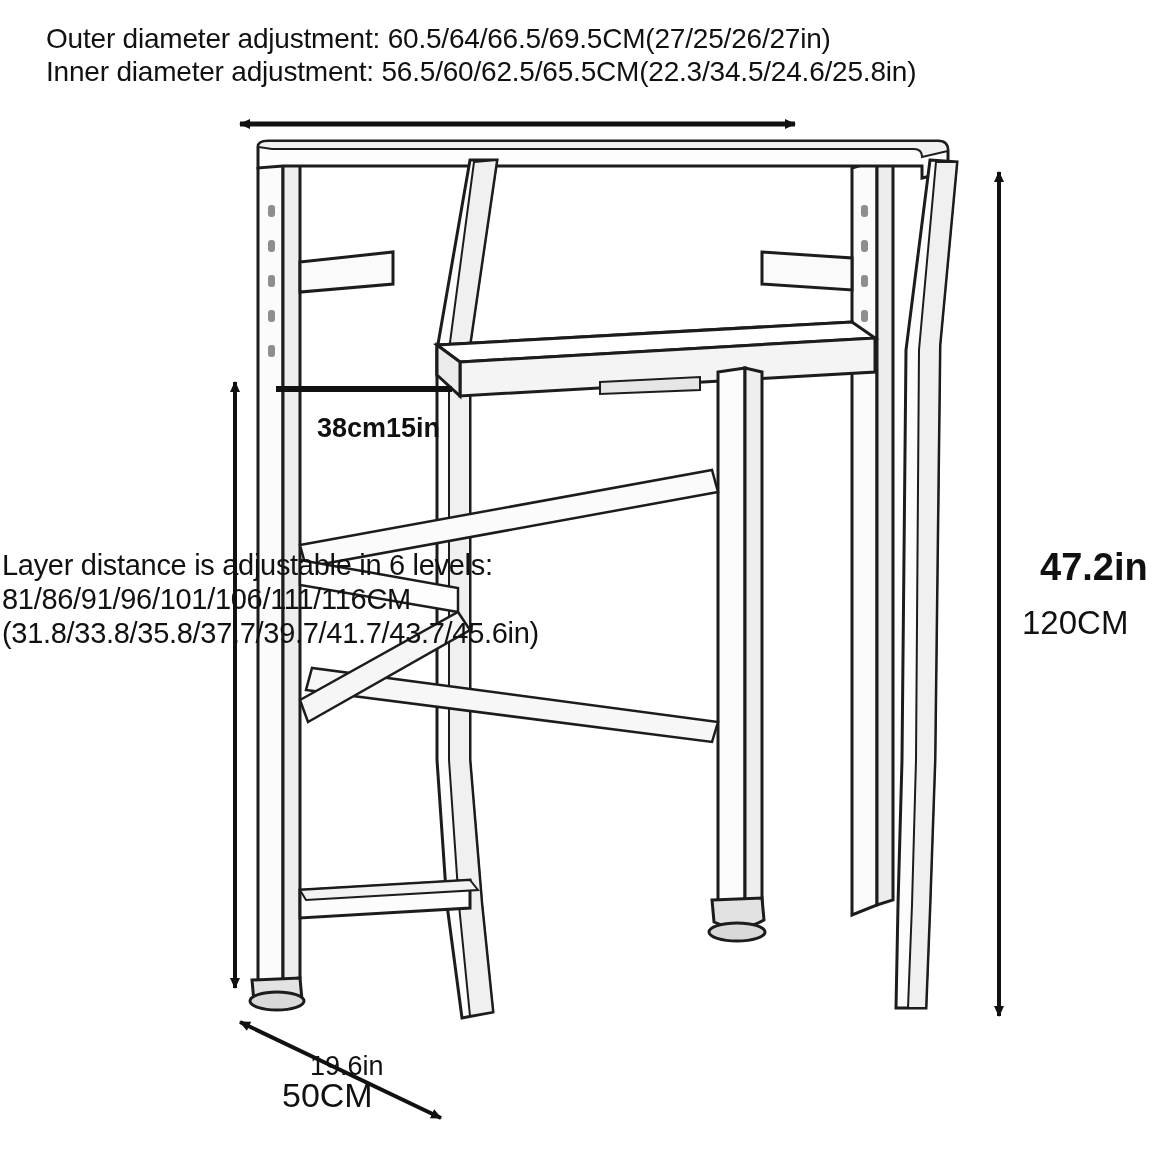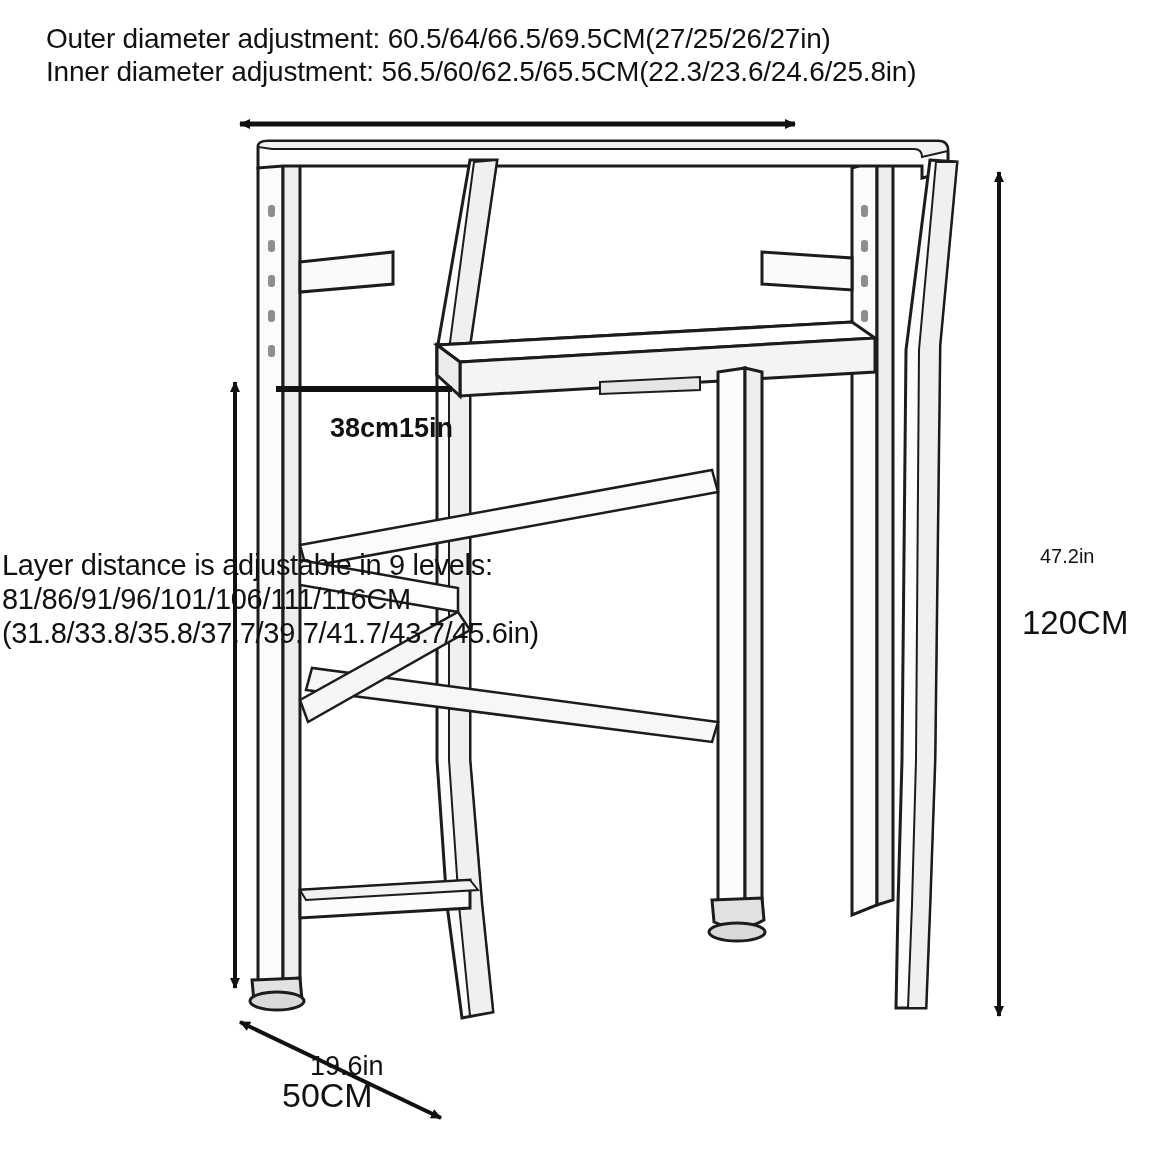--- a/index.html
+++ b/index.html
@@ -35,30 +35,31 @@
   }
   .anno-left {
     left: 2px;
     top: 548px;
     font-size: 29px;
     letter-spacing: -0.3px;
   }
   .anno-height-in {
     left: 1040px;
     top: 545px;
-    font-size: 20px;
+    font-size: 38px;
+    font-weight: bold;
   }
   .anno-height-cm {
     left: 1022px;
     top: 592px;
     font-size: 33px;
     margin-top: 12px;
   }
   .anno-38 {
-    left: 330px;
+    left: 317px;
     top: 413px;
     font-size: 27px;
     font-weight: bold;
   }
   .anno-196 {
     left: 310px;
     top: 1022px;
     font-size: 27px;
     margin-top: 29px;
   }
@@ -180,23 +181,23 @@
     <line x1="999" y1="172" x2="999" y2="1016" stroke="#111111" stroke-width="4" marker-start="url(#arrTail)" marker-end="url(#arrHead)"></line>
   </g>
 
   <g>
     <line x1="240" y1="1022" x2="441" y2="1118" stroke="#111111" stroke-width="4" marker-start="url(#arrTail)" marker-end="url(#arrHead)"></line>
   </g>
 
 </svg>
 
 <div class="anno anno-top"><span>Outer diameter adjustment: 60.5/64/66.5/69.5CM(27/25/26/27in)</span>
-<span>Inner diameter adjustment: 56.5/60/62.5/65.5CM(22.3/23.6/24.6/25.8in)</span></div>
-
-<div class="anno anno-left"><span>Layer distance is adjustable in 9 levels:</span>
+<span>Inner diameter adjustment: 56.5/60/62.5/65.5CM(22.3/34.5/24.6/25.8in)</span></div>
+
+<div class="anno anno-left"><span>Layer distance is adjustable in 6 levels:</span>
 <span>81/86/91/96/101/106/111/116CM</span>
 <span>(31.8/33.8/35.8/37.7/39.7/41.7/43.7/45.6in)</span></div>
 
 <div class="anno anno-38">38cm15in</div>
 <div class="anno anno-height-in">47.2in</div>
 <div class="anno anno-height-cm">120CM</div>
 <div class="anno anno-196">19.6in</div>
 <div class="anno anno-50">50CM</div>
 
 </body></html>

